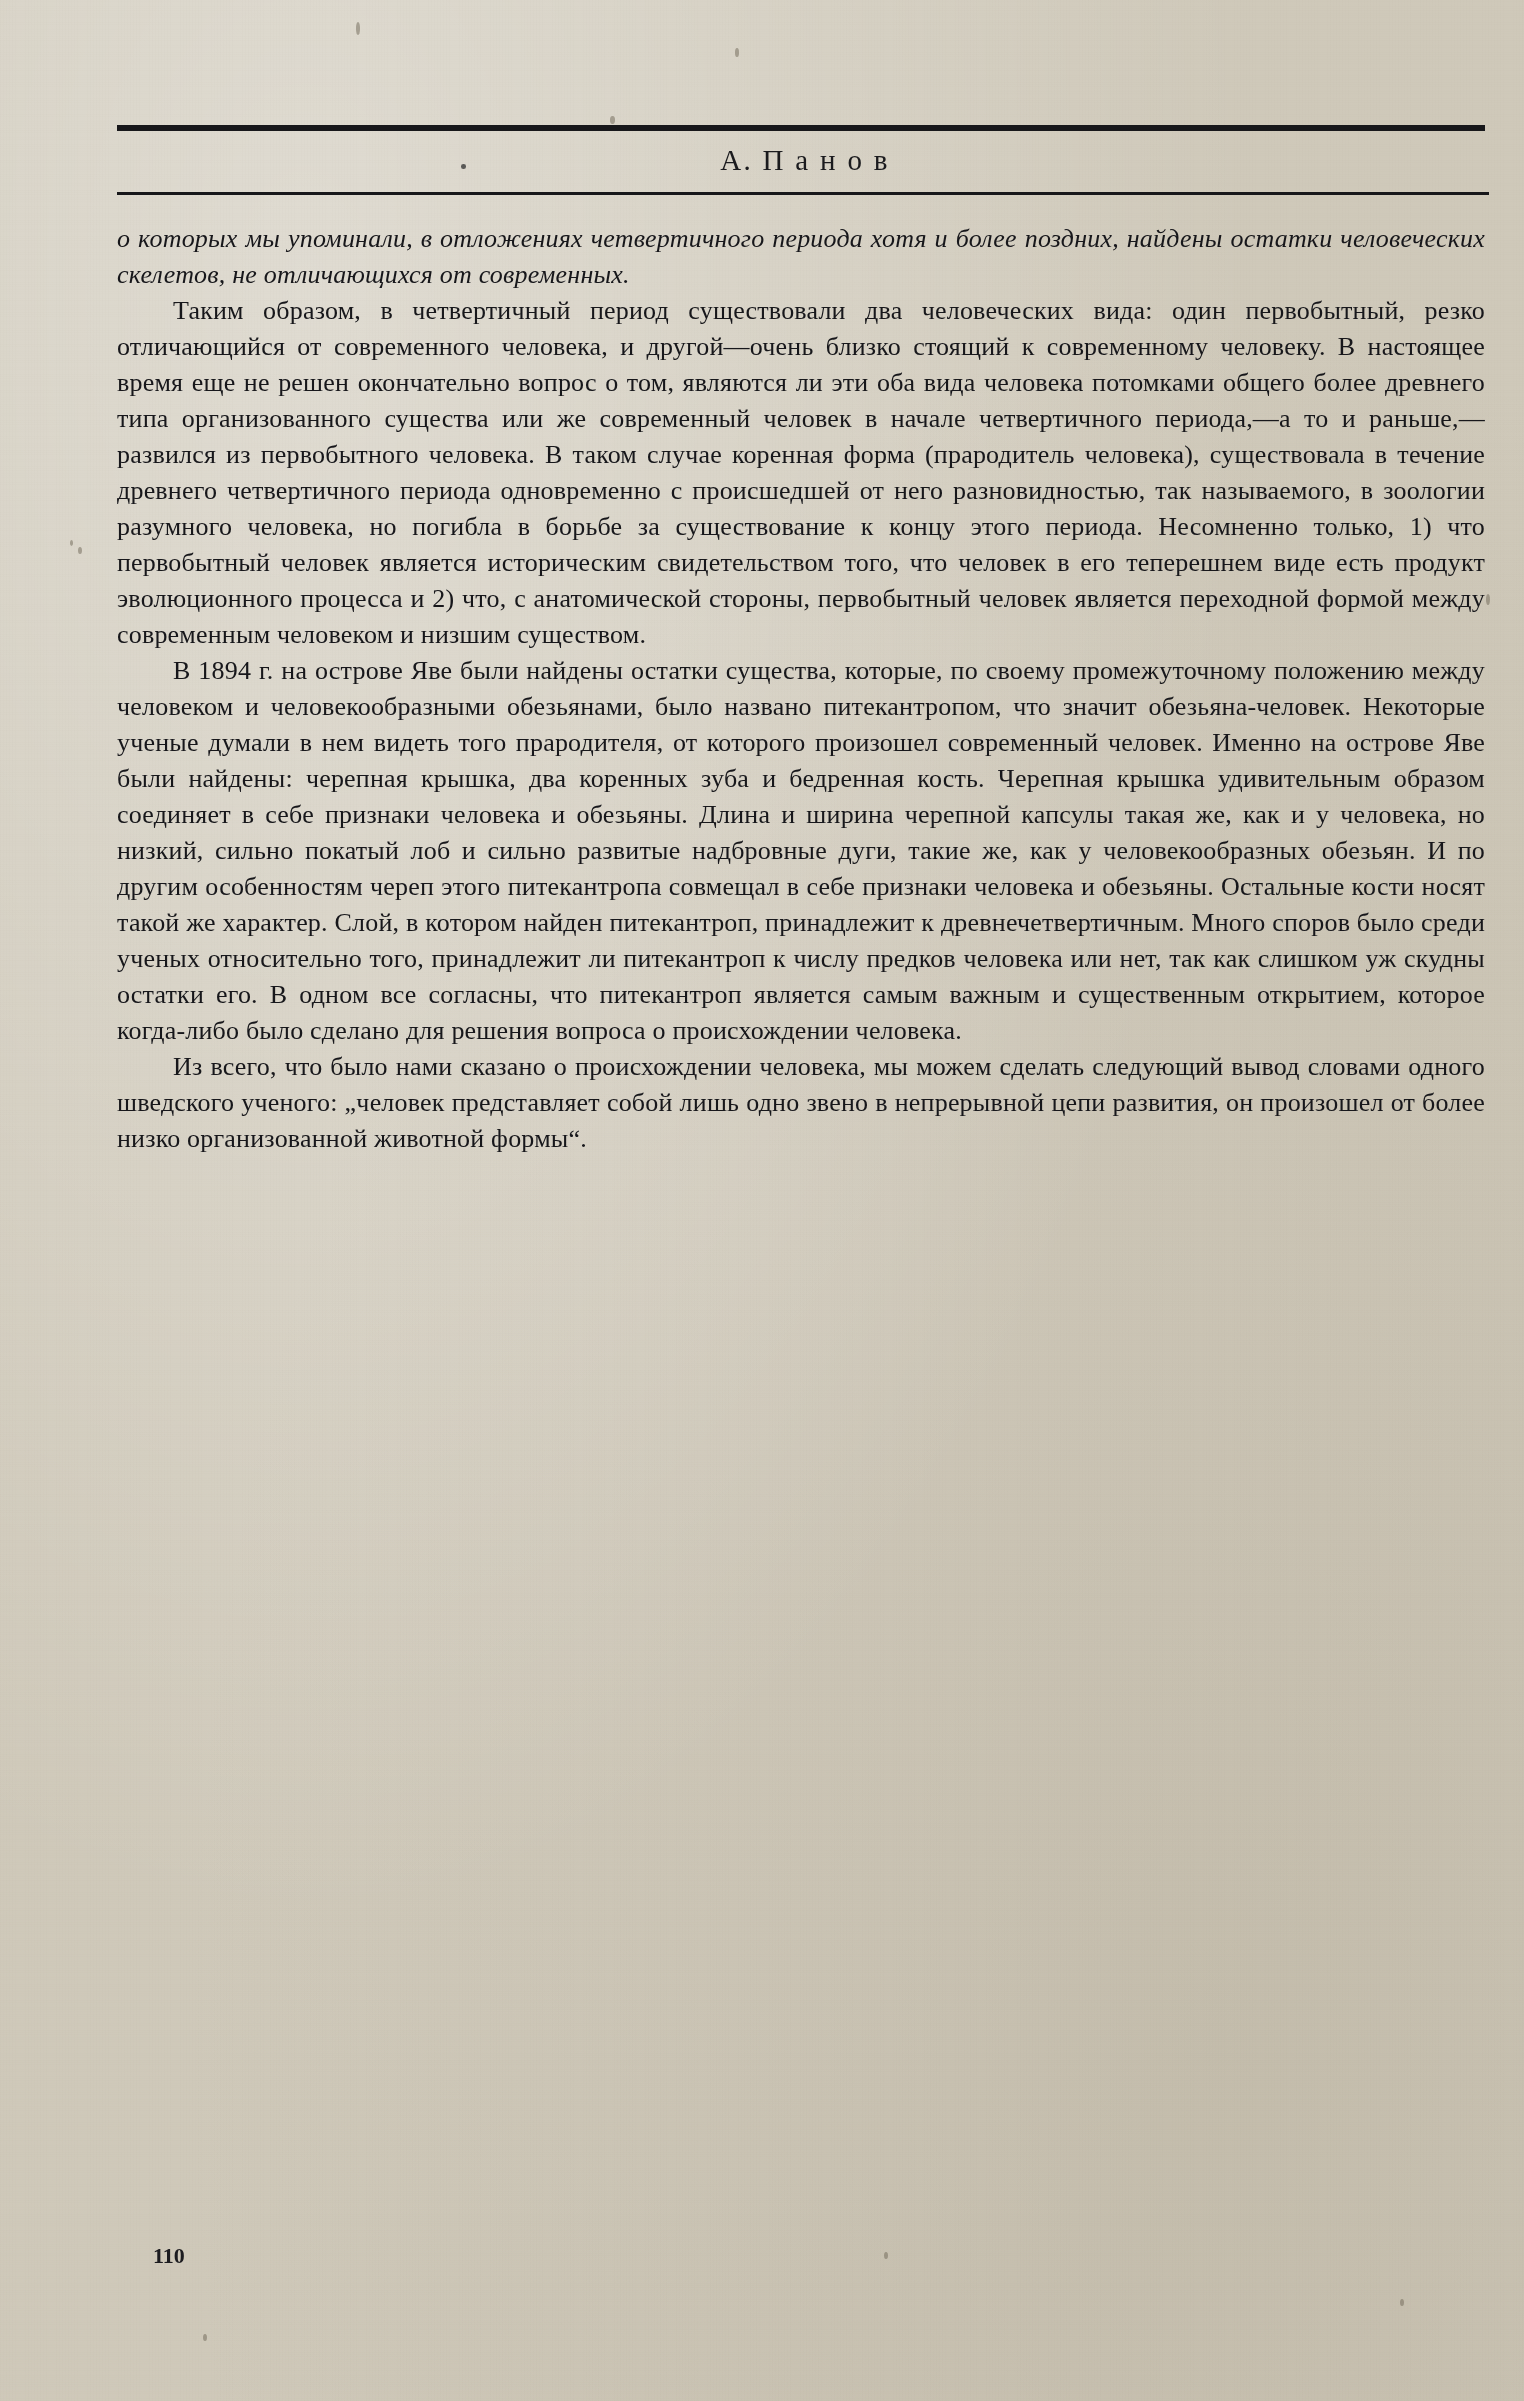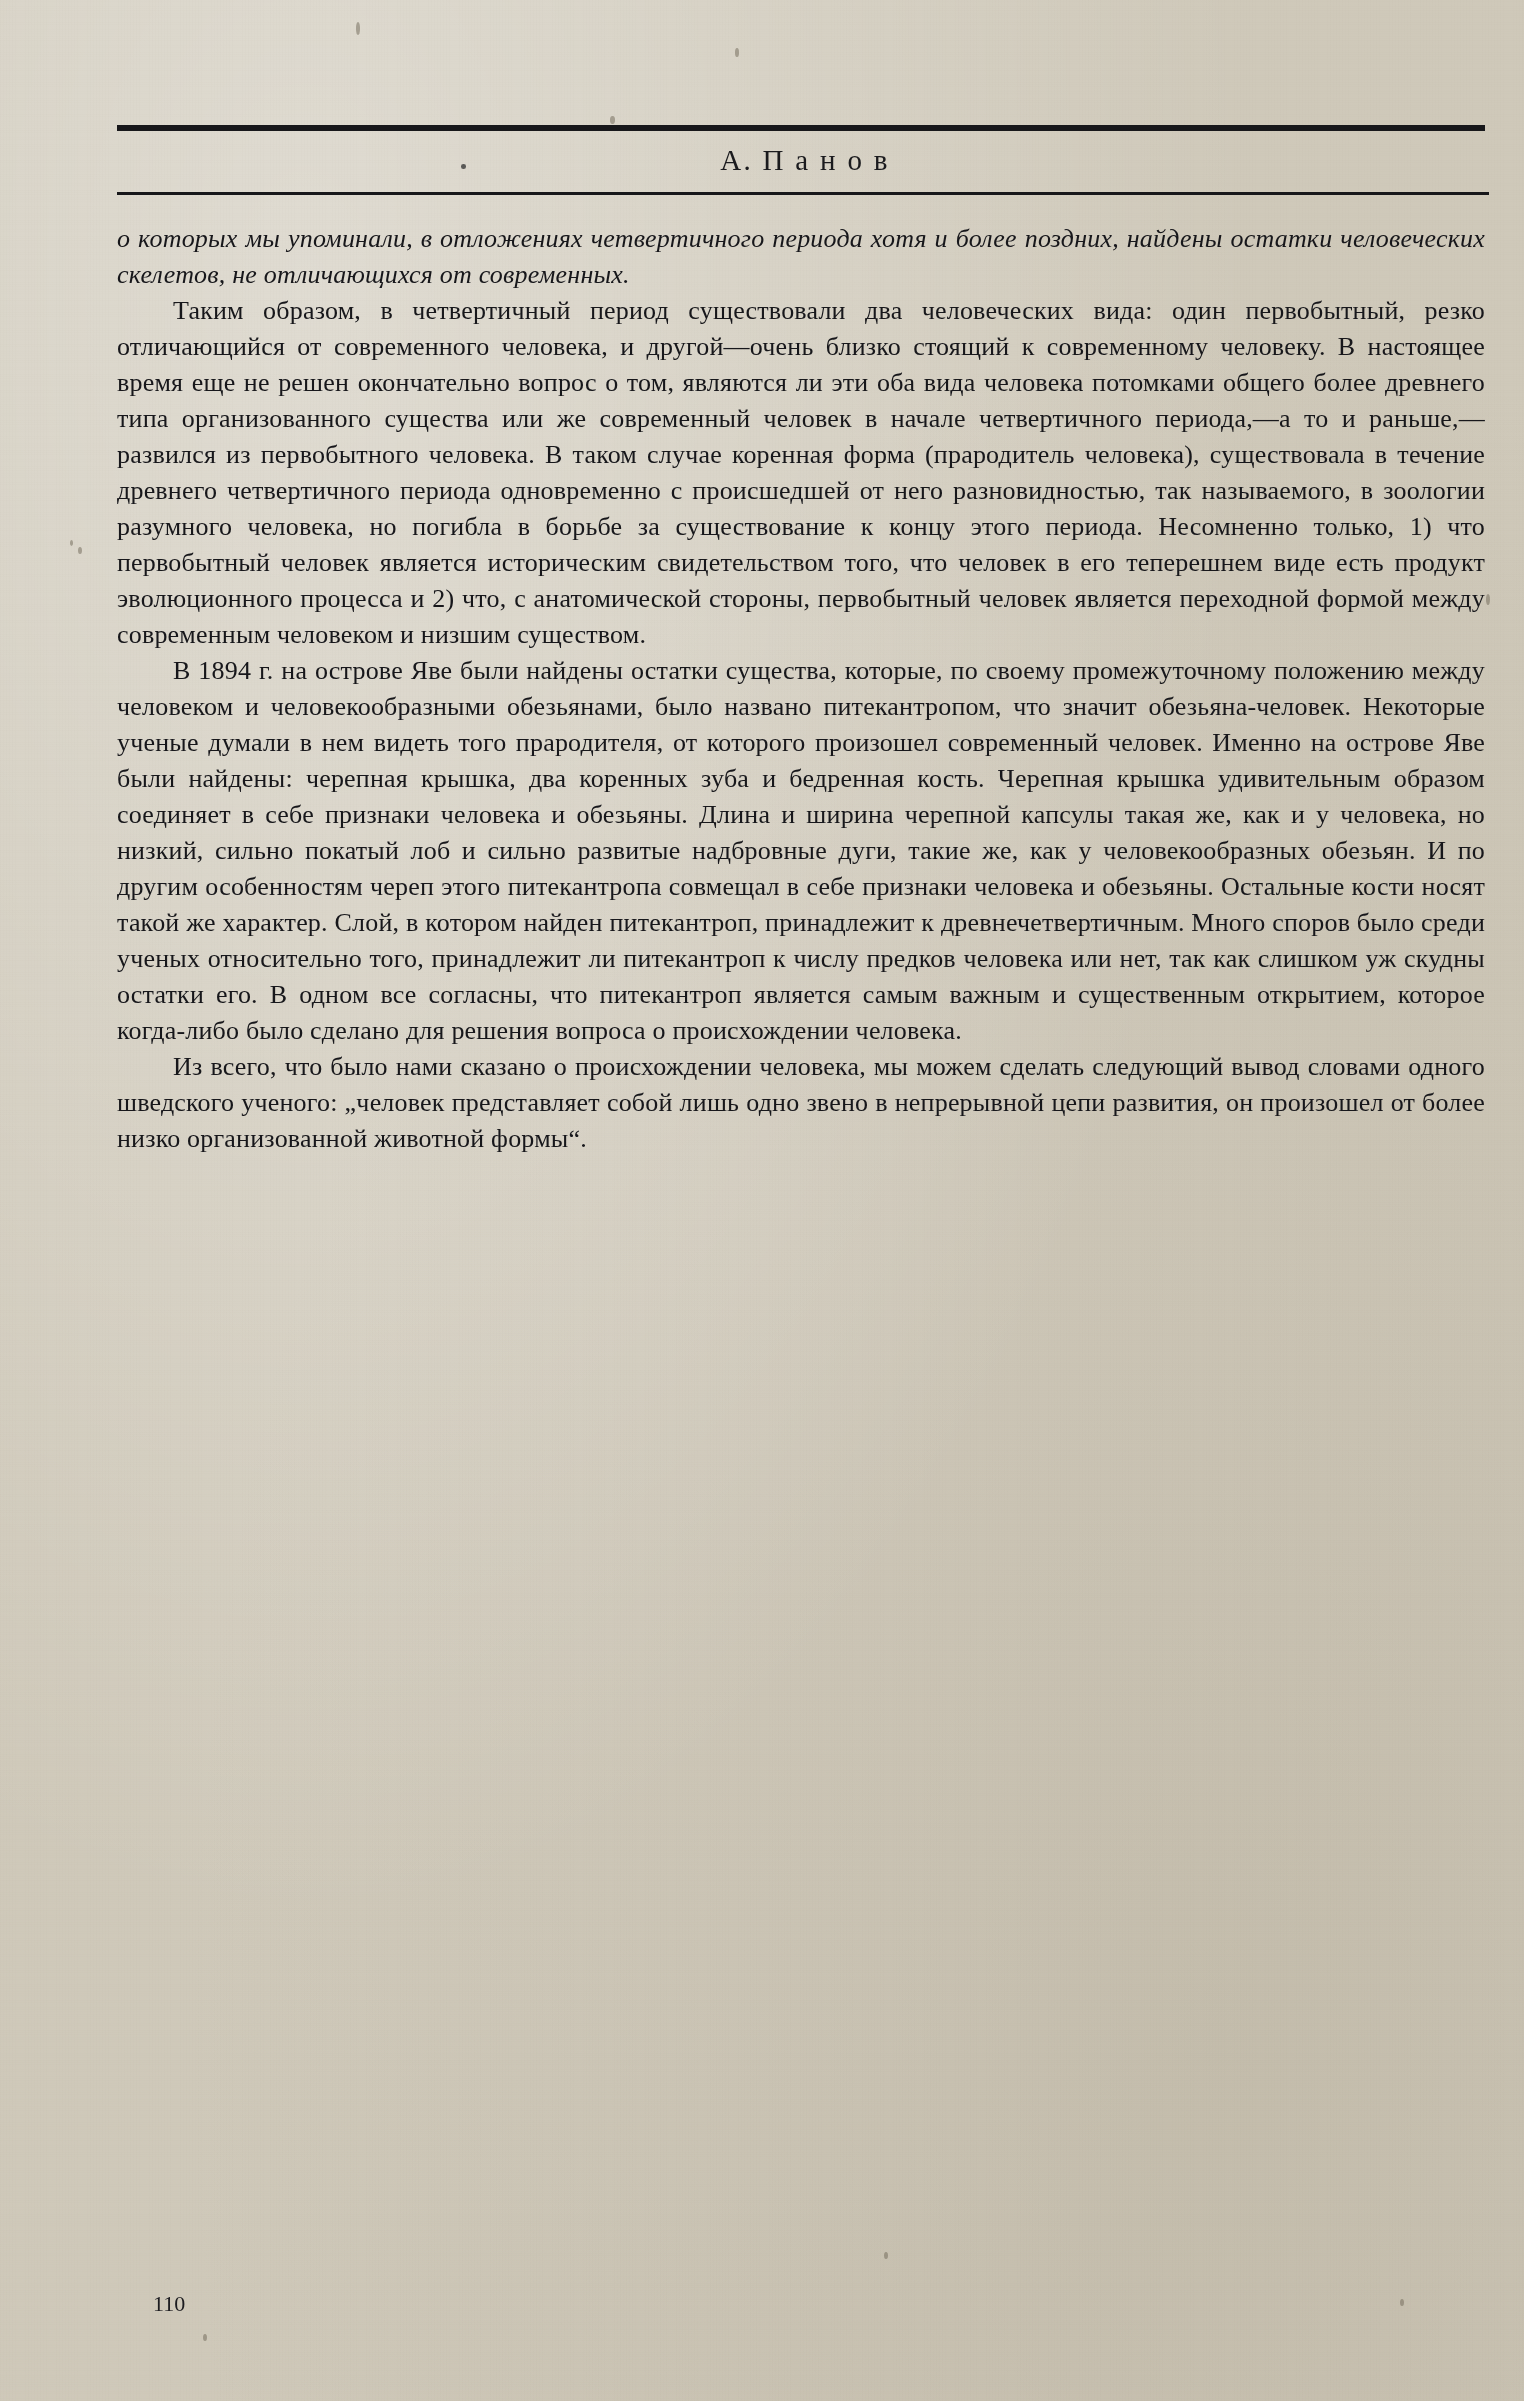--- a/index.html
+++ b/index.html
@@ -100,24 +100,23 @@
   }
   .body-text p.noindent {
     text-indent: 0;
     font-style: italic;
   }
   .page-number {
     position: absolute;
     left: 153px;
     top: 2243px;
     font-size: 22px;
-    font-weight: normal;
+    font-weight: bold;
     color: #1c1c20;
     font-family: "Liberation Serif", serif;
-    margin-top: 48px;
   }
   .speck {
     position: absolute;
     background: #6e6655;
     border-radius: 50%;
     opacity: 0.5;
   }
 </style>
 </head>
 <body>

